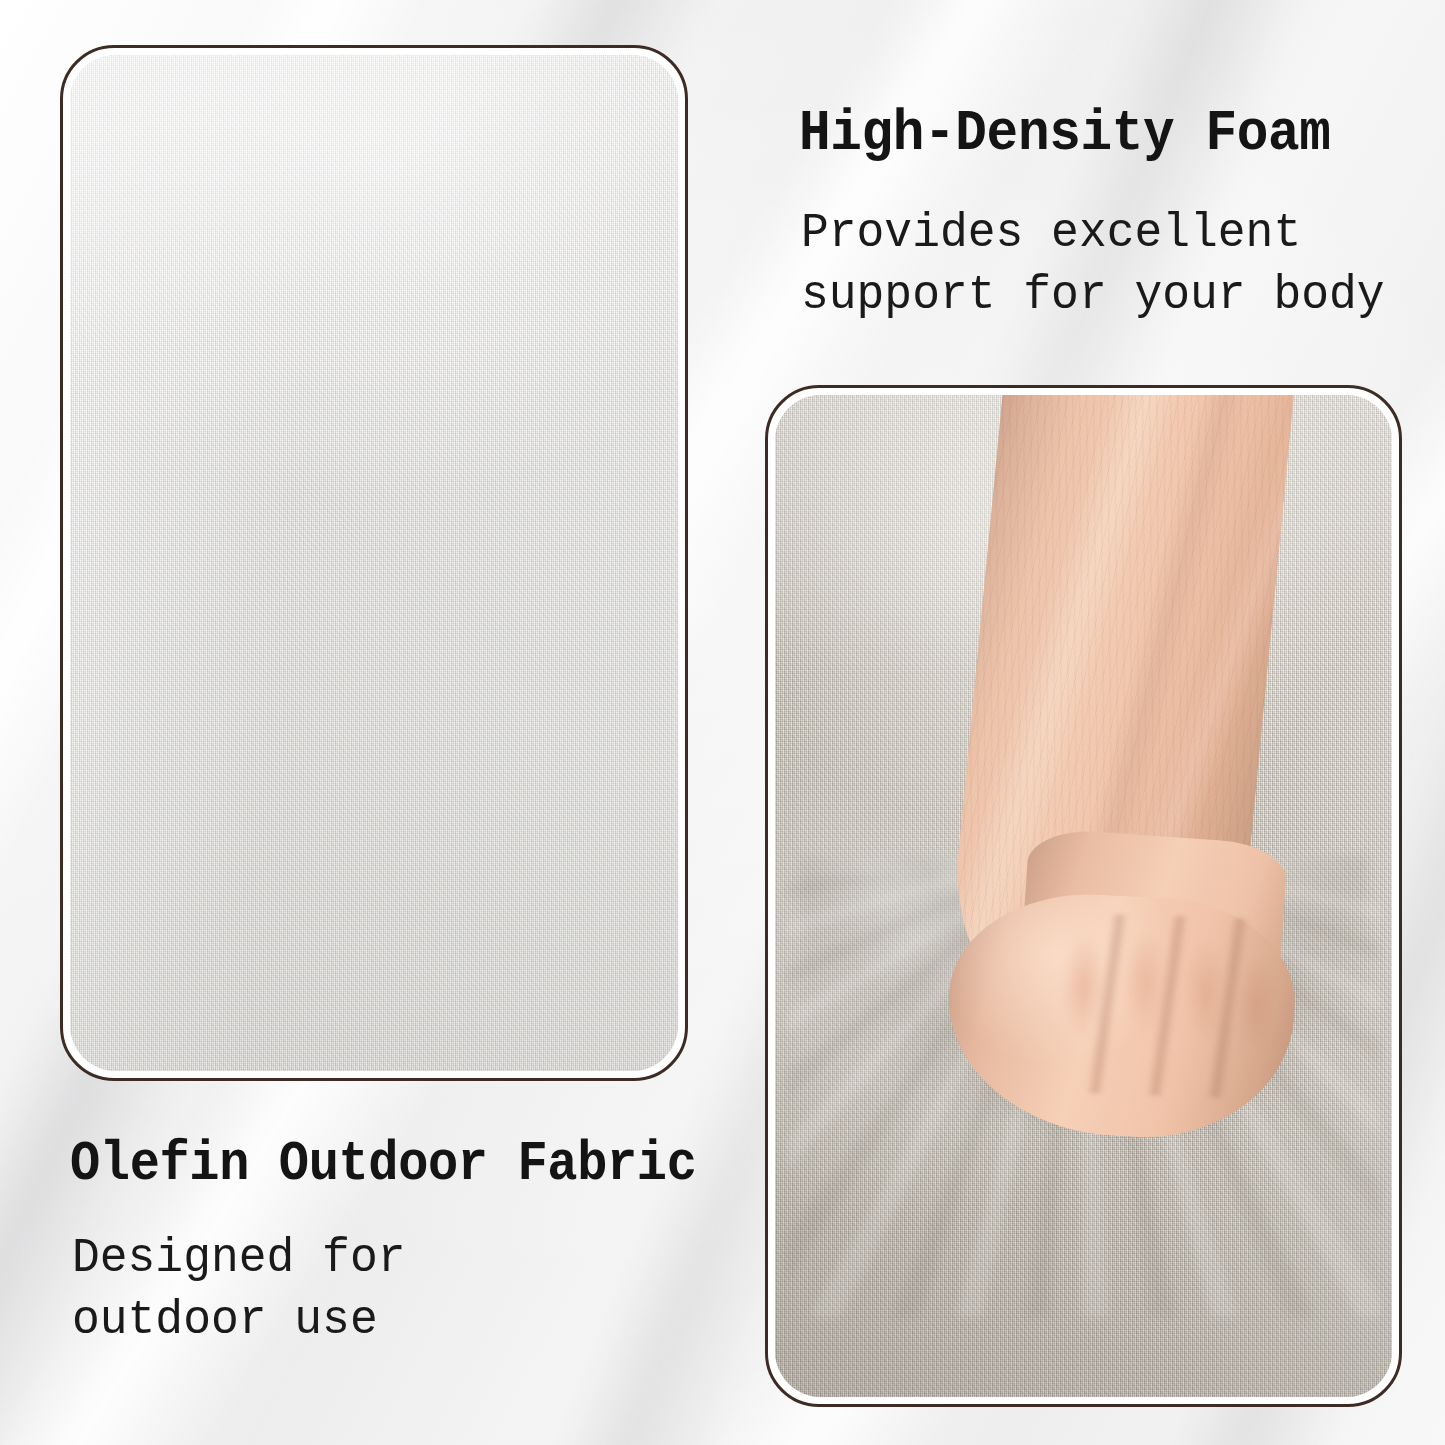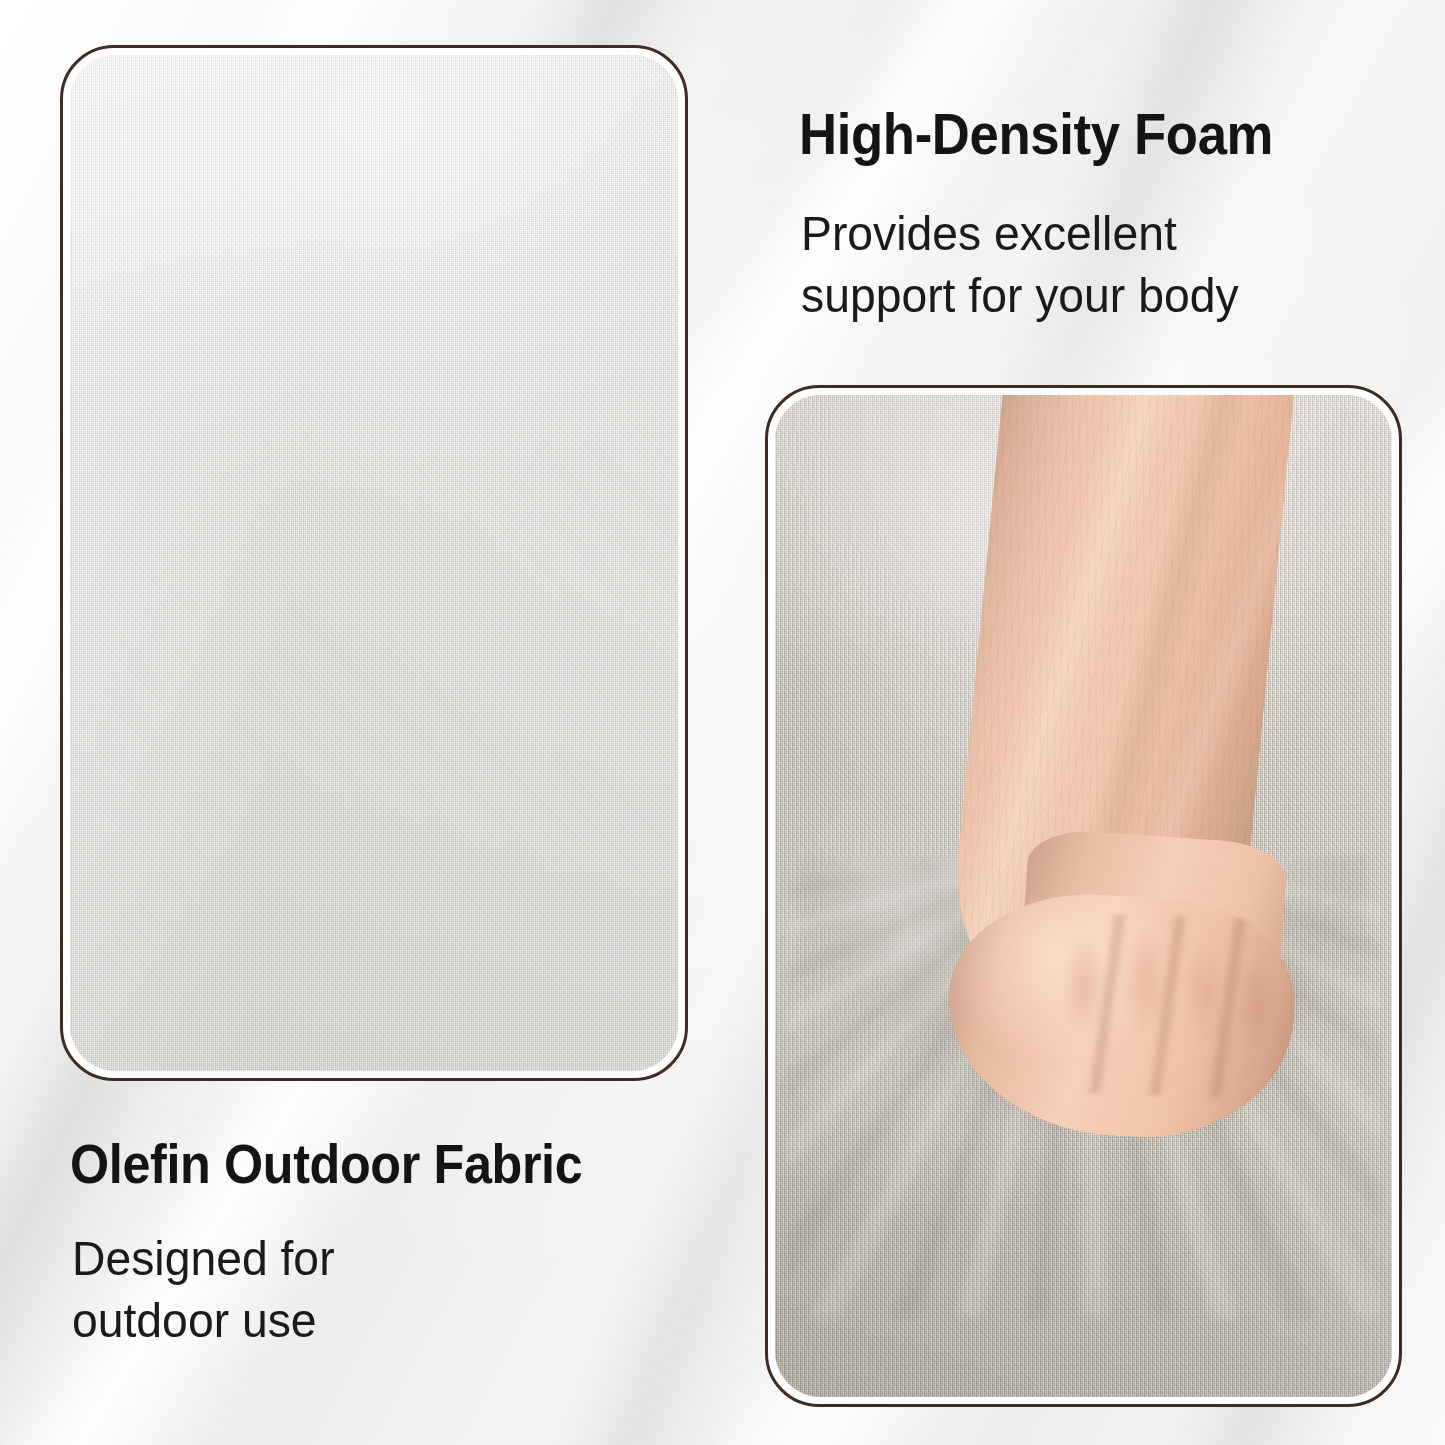--- a/index.html
+++ b/index.html
@@ -6,21 +6,21 @@
     margin: 0;
     padding: 0;
     background: #ffffff;
   }
   #canvas {
     position: relative;
     width: 1445px;
     height: 1445px;
     overflow: hidden;
     background: #f1f1f1;
-    font-family: Liberation Sans, sans-serif;
+    font-family: Liberation Mono, monospace;
   }
 
   
   .bg-base {
     position: absolute;
     inset: 0;
     background:
       linear-gradient(118deg, #ffffff 0%, #f4f4f4 22%, #ededed 46%, #f6f6f6 62%, #eeeeee 80%, #f8f8f8 100%);
   }
   .bg-streaks {

